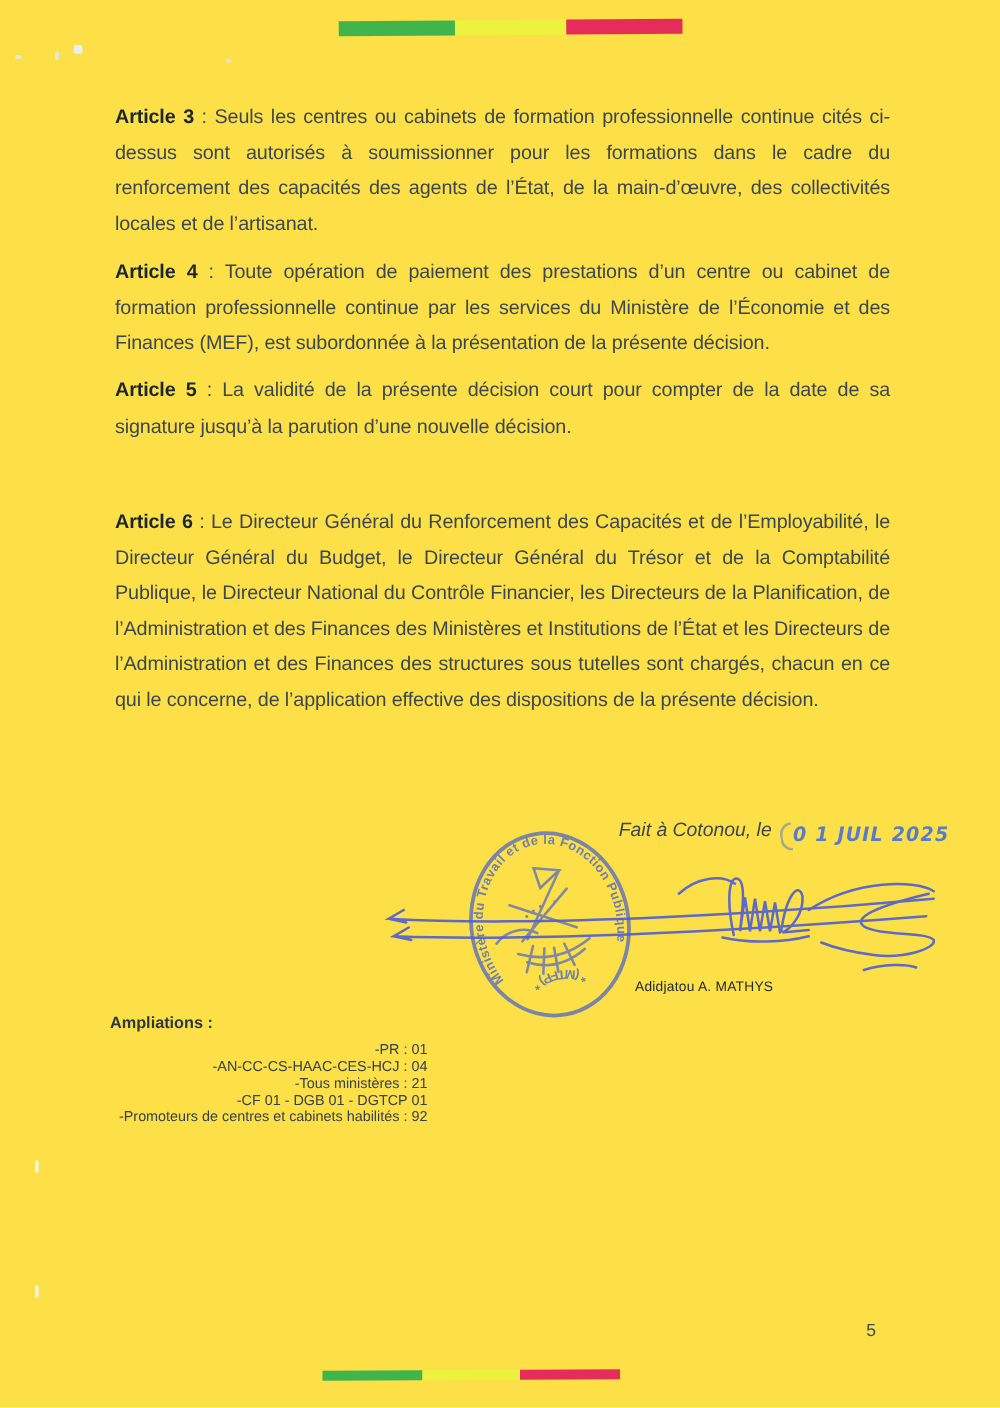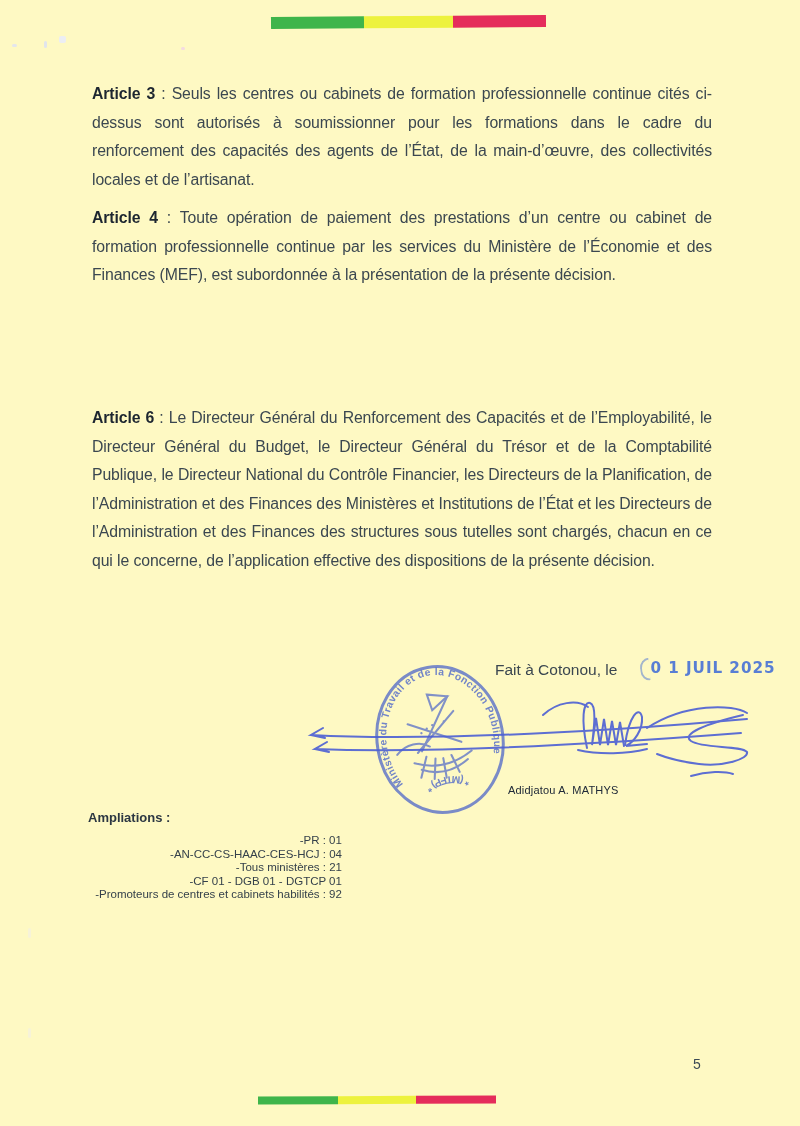--- a/index.html
+++ b/index.html
@@ -3,41 +3,41 @@
 <meta charset="utf-8">
 <style>
   html,body{margin:0;padding:0;background:#ffffff;}
   body{
     width:800px;height:1126px;overflow:hidden;position:relative;
     font-family:"Liberation Sans",sans-serif;
     --text:#3b4750;--heading_ink:#1d2630;--name_ink:#202a38;
     --stamp_blue:#4d66c9;--signature_blue:#4c5fd4;--date_blue:#4b74d6;
     --bar_green:#3fb54b;--bar_yellow:#edf23e;--bar_red:#e52d5b;
   }
-  .page{position:absolute;inset:0;background:#fef9c3;}
+  .page{position:absolute;inset:0;background:#fde047;}
   .bar{position:absolute;display:flex;}
   .bar i{display:block;height:100%;}
   .bar-top{left:271px;top:16px;width:275px;height:12px;transform:rotate(-0.4deg);}
   .bar-top .seg-g{width:93px;background:var(--bar_green);}
   .bar-top .seg-y{width:89px;background:var(--bar_yellow);}
   .bar-top .seg-r{width:93px;background:var(--bar_red);}
   .bar-bottom{left:258px;top:1096px;width:238px;height:8px;transform:rotate(-0.25deg);}
   .bar-bottom .seg-g{width:80px;background:var(--bar_green);}
   .bar-bottom .seg-y{width:78px;background:var(--bar_yellow);}
   .bar-bottom .seg-r{width:80px;background:var(--bar_red);}
   .para{
     position:absolute;left:92px;width:620px;margin:0;
     text-align:justify;font-size:15.8px;line-height:28.5px;
     color:var(--text);letter-spacing:-0.1px;
   }
   .para b{color:var(--heading_ink);font-weight:bold;}
   .p1{top:80px;} .p2{top:204px;} .p3{top:299px;} .p4{top:364px;} .p5{top:404px;}
   .closing-line{
-    position:absolute;left:495px;top:656px;display:flex;align-items:flex-end;gap:23px;
-    font-size:15.5px;color:var(--text);white-space:nowrap;
+    position:absolute;left:495px;top:656px;display:flex;align-items:flex-start;gap:7px;
+    font-size:15.5px;color:var(--text);white-space:nowrap;font-style:italic;
   }
   .date-stamp{
     font-family:"DejaVu Sans",sans-serif;font-weight:bold;font-size:16px;
     color:var(--date_blue);letter-spacing:1px;transform:scaleX(.95);transform-origin:left;
     display:inline-flex;align-items:center;opacity:.92;
   }
   .date-edge{
     display:inline-block;width:8px;height:19px;margin-right:1px;
     border:2px solid var(--date_blue);border-right:none;
     border-radius:10px 0 0 10px;opacity:.55;transform:rotate(-6deg) translateY(2px);
@@ -81,20 +81,21 @@
   <i class="speck sp2"></i>
   <i class="speck sp3"></i>
   <i class="speck sp4"></i>
   <i class="speck sp5"></i>
   <i class="speck sp6"></i>
 
   <p class="para p1"><b>Article 3</b><span> : </span><span>Seuls les centres ou cabinets de formation professionnelle continue cités ci-dessus sont autorisés à soumissionner pour les formations dans le cadre du renforcement des capacités des agents de l’État, de la main-d’œuvre, des collectivités locales et de l’artisanat.</span></p>
 
   <p class="para p2"><b>Article 4</b><span> : </span><span>Toute opération de paiement des prestations d’un centre ou cabinet de formation professionnelle continue par les services du Ministère de l’Économie et des Finances (MEF), est subordonnée à la présentation de la présente décision.</span></p>
 
+  <p class="para p3"><b>Article 5</b><span> : </span><span>La validité de la présente décision court pour compter de la date de sa signature jusqu’à la parution d’une nouvelle décision.</span></p>
 
 
   <p class="para p5"><b>Article 6</b><span> : </span><span>Le Directeur Général du Renforcement des Capacités et de l’Employabilité, le Directeur Général du Budget, le Directeur Général du Trésor et de la Comptabilité Publique, le Directeur National du Contrôle Financier, les Directeurs de la Planification, de l’Administration et des Finances des Ministères et Institutions de l’État et les Directeurs de l’Administration et des Finances des structures sous tutelles sont chargés, chacun en ce qui le concerne, de l’application effective des dispositions de la présente décision.</span></p>
 
   <div class="closing-line">
     <span>Fait à Cotonou, le</span>
     <span class="date-stamp">
         <i class="date-edge"></i>
         <span>0 1 JUIL 2025</span>
       </span>

